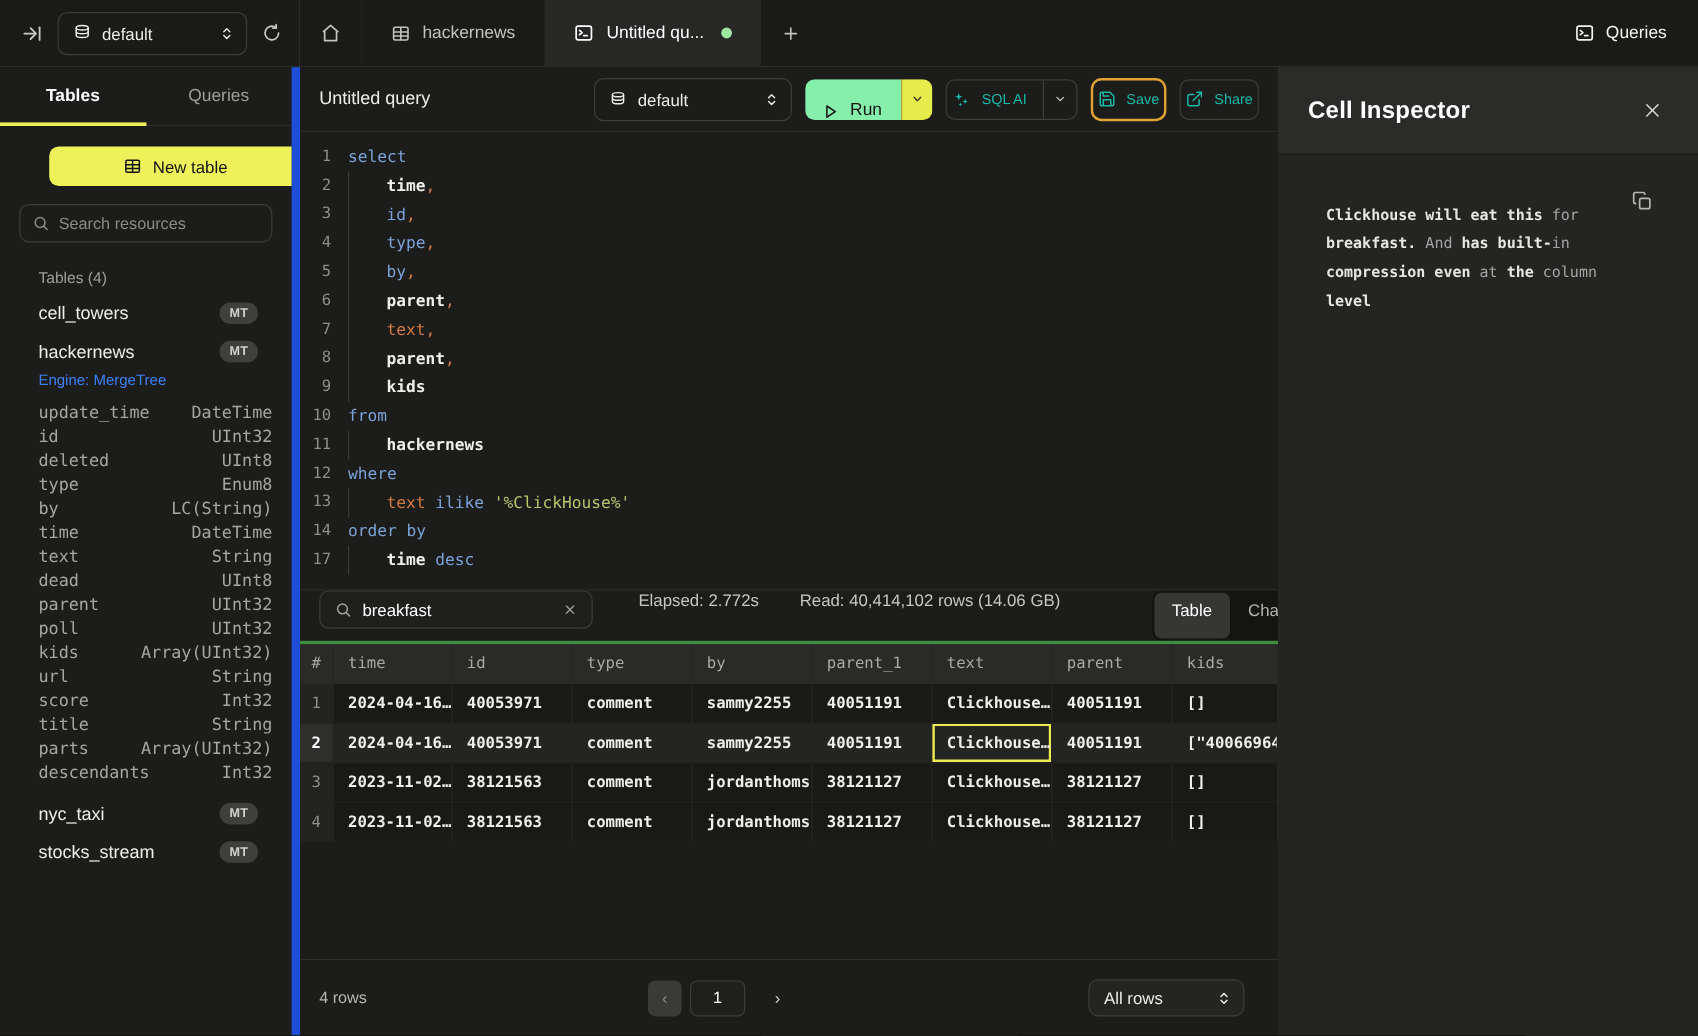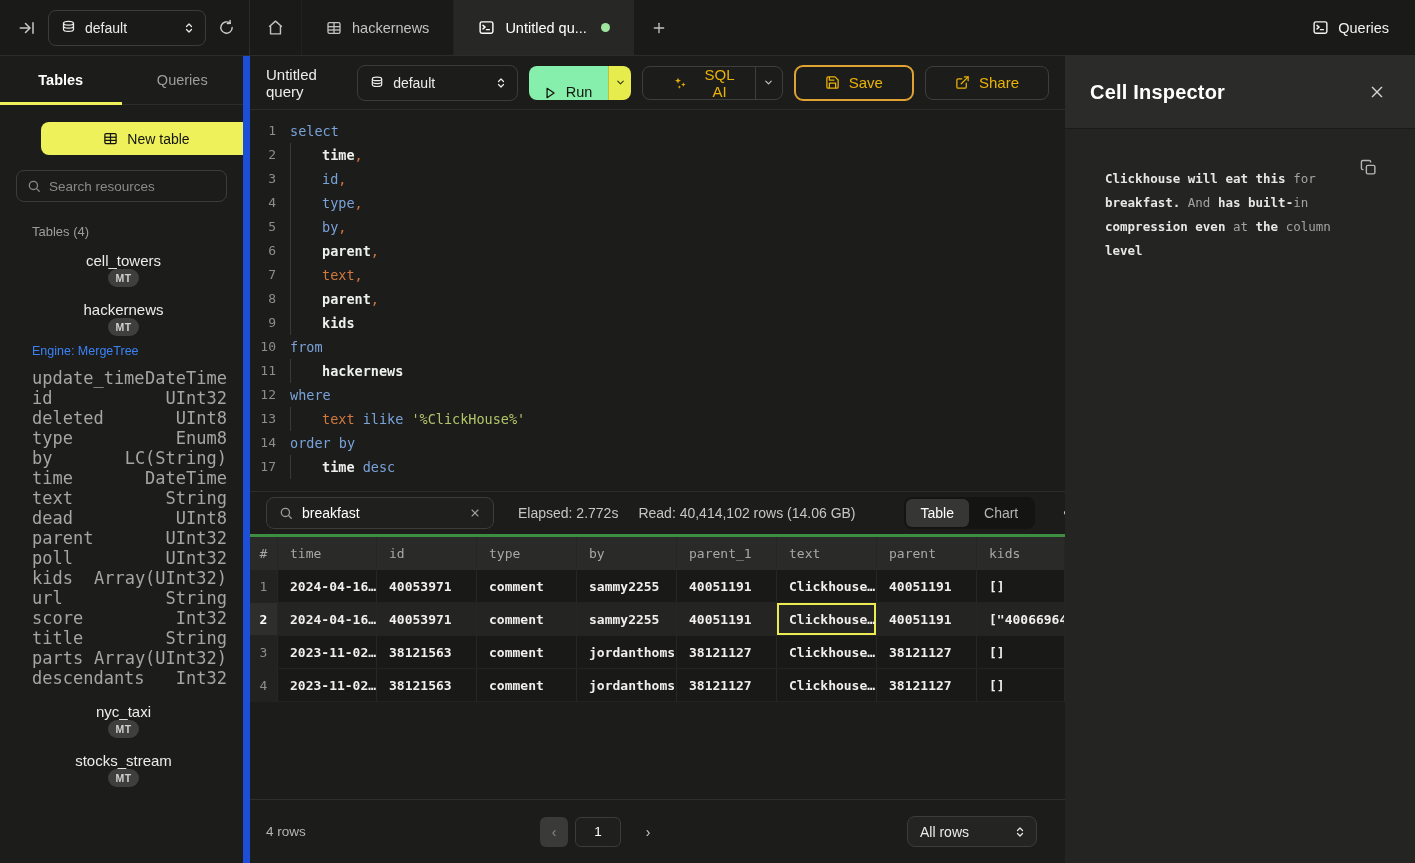--- a/index.html
+++ b/index.html
@@ -32,56 +32,56 @@
   .side-tabs { height:49px; flex:none; display:flex; border-bottom:1px solid #2c2c2a; }
   .side-tab { flex:1; display:flex; align-items:center; justify-content:center; color:#9d9d9b; font-size:14.5px; cursor:pointer; position:relative; }
   .side-tab.active { color:#ffffff; font-weight:bold; }
   .side-tab.active::after { content:""; position:absolute; left:0; right:0; bottom:-1px; height:3px; background:#eef159; }
   .side-scroll { padding:17px 16px 0 16px; overflow:hidden; }
   .new-table-btn { width:100%; height:33px; background:#eef159; color:#141410; border:none; border-radius:8px; font-size:14px; font-weight:500; display:flex; align-items:center; justify-content:center; gap:9px; cursor:pointer; font-family:inherit;margin-left:25px; }
   .side-search { margin-top:15px; height:32px; border:1px solid #3c3c3a; border-radius:8px; display:flex; align-items:center; gap:8px; padding:0 10px; color:#8a8a88; }
   .side-search input { flex:1; background:transparent; border:none; outline:none; color:#ececea; font-size:13.5px; font-family:inherit; }
   .side-search input::placeholder { color:#8a8a88; }
   .section-label { margin:22px 0 6px 16px; font-size:13px; color:#9d9d9b; }
-  .tbl-item { display:flex; align-items:center; justify-content:space-between; padding:7px 12px 7px 16px; cursor:pointer; border-radius:6px;flex-direction:column; }
+  .tbl-item { display:flex; align-items:center; justify-content:space-between; padding:7px 12px 7px 16px; cursor:pointer; border-radius:6px; }
   .tbl-item .tname { font-size:15px; color:#ececea; font-weight:500; }
   .badge { background:#3f3f3d; color:#d0d0ce; font-size:10.5px; font-weight:bold; padding:3px 8px; border-radius:10px; letter-spacing:.3px; }
   .engine-line { padding:1px 16px 8px 16px; font-size:12.5px; color:#3b82f6; }
   .side-cols { padding:2px 0 8px 0; }
   .side-col-row { display:flex; justify-content:space-between; align-items:center; height:20px; padding:0 0 0 16px; cursor:pointer; }
-  .side-col-row .cn, .side-col-row .ct { font-family:"DejaVu Sans Mono", monospace; font-size:17px; color:#a5a5a3; }
+  .side-col-row .cn, .side-col-row .ct { font-family:"DejaVu Sans Mono", monospace; font-size:14px; color:#a5a5a3; }
 
   
   .main { width:815px; flex:none; display:flex; flex-direction:column; background:#1c1c1a; }
   .main-toolbar { height:54px; flex:none; display:flex; align-items:center; justify-content:space-between; padding:0 16px; border-bottom:1px solid #2c2c2a; }
   .mt-title { font-size:15px; color:#ececea; }
   .mt-controls { display:flex; align-items:center; gap:11px; }
   .run-btn { display:flex; align-items:stretch; height:34px; border-radius:8px; overflow:hidden; cursor:pointer; }
   .run-main { display:flex; align-items:flex-end; gap:9px; padding:0 16px 0 14px; background:#86efac; color:#15150f; font-weight:500; font-size:14.5px; }
   .run-arrow { width:26px; display:flex; align-items:center; justify-content:center; background:#e7ec4d; border-left:1px solid rgba(0,0,0,.18); color:#3a3a20; }
-  .ghost-btn { display:flex; align-items:center; gap:9px; height:34px; padding:0 29px; border:1px solid #3e3e3c; border-radius:8px; background:transparent; color:#eab308; font-size:15px; cursor:pointer; font-family:inherit; }
+  .ghost-btn { display:flex; align-items:center; gap:9px; height:34px; padding:0 4px; border:1px solid #3e3e3c; border-radius:8px; background:transparent; color:#14b8a6; font-size:12px; cursor:pointer; font-family:inherit; }
   .sqlai-btn { padding-right:0; }
   .sqlai-arrow { align-self:stretch; display:flex; align-items:center; justify-content:center; width:28px; margin-left:4px; border-left:1px solid #3e3e3c; color:#c9c9c7; }
   .save-btn { border:2px solid #dfa233; border-radius:9px; height:36px; }
 
   
   .editor { height:381px; flex:none; padding-top:9px; cursor:text; }
   .ed-line { display:flex; height:24px; line-height:24px; font-family:"DejaVu Sans Mono", monospace; font-size:13.5px; }
   .ed-num { width:26px; flex:none; text-align:right; color:#8d8d8b; font-size:13px; }
   .ed-code { margin-left:14px; white-space:pre; }
   .ed-indent { display:inline-block; width:32px; height:24px; border-left:1px solid #3a3a38; vertical-align:top; }
   .tok-kw { color:#7aa2d8; }
   .tok-id { color:#eef0ec; font-weight:bold; }
   .tok-or { color:#d2793f; }
   .tok-pn { color:#d2793f; }
   .tok-st { color:#b3c56a; }
   .tok-ws { }
 
   
-  .res-toolbar { height:43px; flex:none; display:flex; align-items:center; gap:24px; padding:0 16px; border-top:1px solid #2c2c2a; }
+  .res-toolbar { height:43px; flex:none; display:flex; gap:38px; padding:0 16px; border-top:1px solid #2c2c2a; }
   .res-search { width:228px; height:32px; flex:none; border:1px solid #3c3c3a; background:#1f1f1d; border-radius:8px; display:flex; align-items:center; gap:9px; padding:0 12px; color:#9d9d9b; }
   .res-search input { flex:1; min-width:0; background:transparent; border:none; outline:none; color:#ffffff; font-size:14px; font-weight:500; font-family:inherit; }
   .res-stat { color:#c6c6c4; font-size:14px; white-space:nowrap; }
   .res-spacer { flex:1; }
   .view-toggle { display:flex; background:#141412; border-radius:8px; padding:2px; }
   .view-seg { padding:6px 15px; font-size:14px; color:#b5b5b3; border-radius:6px; cursor:pointer; }
   .view-seg.active { background:#363634; color:#ffffff; font-weight:500; }
   .more-btn { color:#c9c9c7; font-size:16px; letter-spacing:1px; cursor:pointer; padding:0 4px; }
 
   

